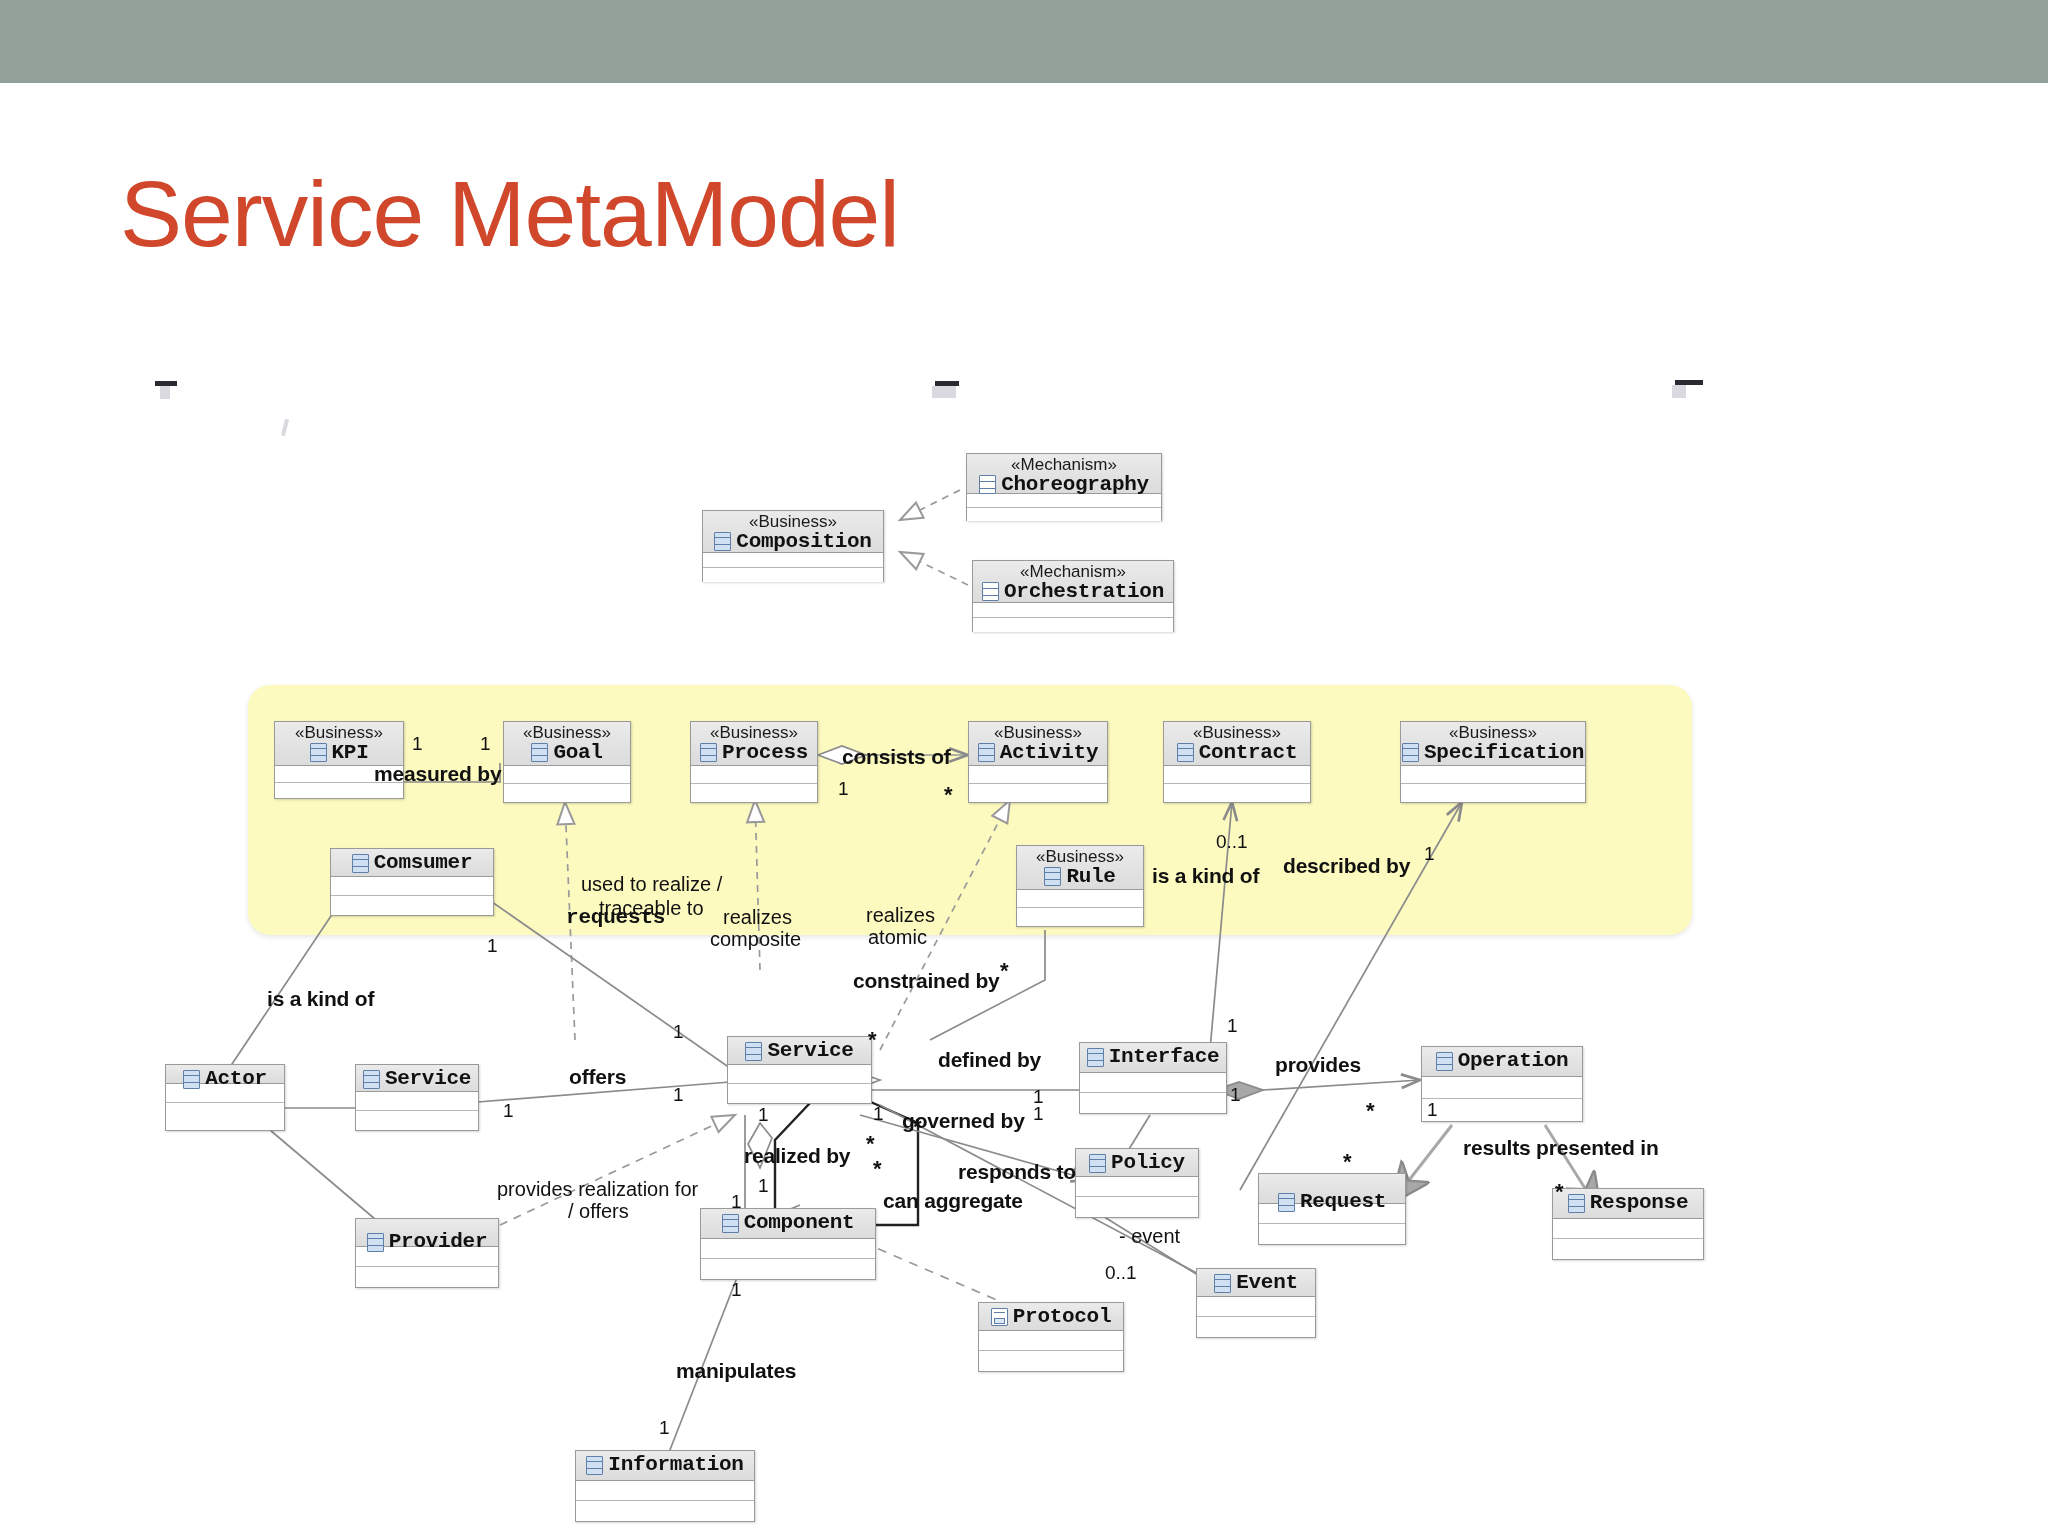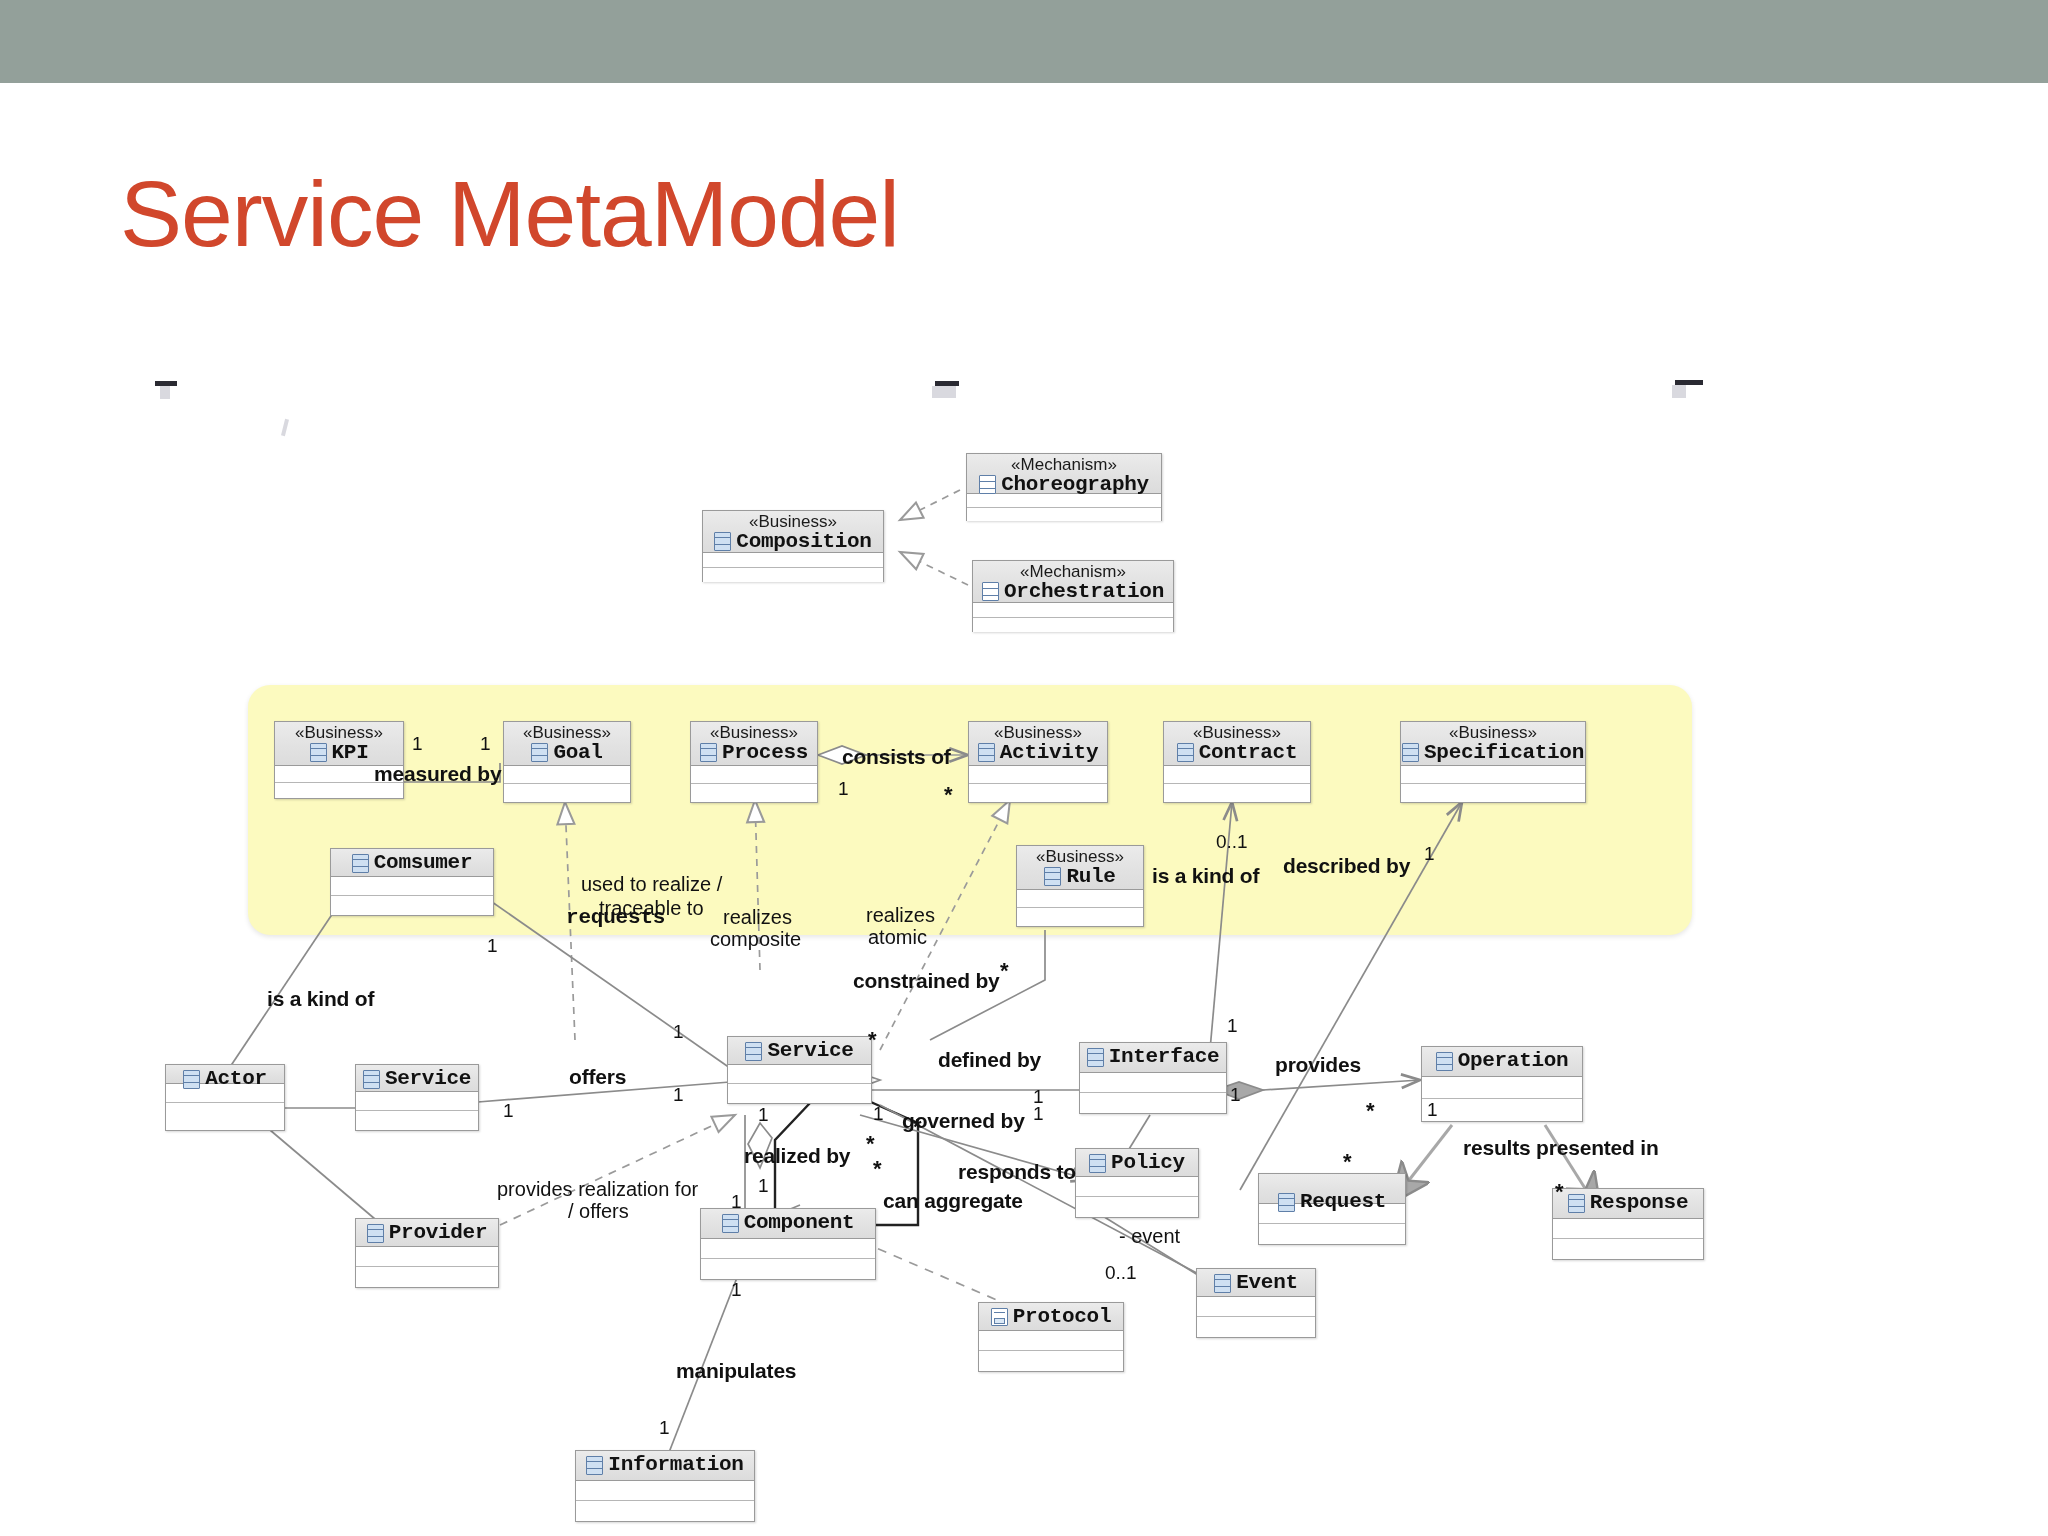--- a/index.html
+++ b/index.html
@@ -463,21 +463,21 @@
         <span class="nameline">
           <span class="cicon filled"></span>
           <span class="cname">Response</span>
         </span>
       </div>
       <div class="comp1" style="height:20px;"></div>
       <div class="comp2" style="height:20px;"></div>
     </div>
 
     <div class="uml" style="left:355px;top:1178px;width:144px;height:70px;">
-      <div class="hdr" style="height:28px;padding-top:3px;">
+      <div class="hdr" style="height:28px;padding-top:12px;">
         <span class="nameline">
           <span class="cicon filled"></span>
           <span class="cname">Provider</span>
         </span>
       </div>
       <div class="comp1" style="height:20px;"></div>
       <div class="comp2" style="height:20px;"></div>
     </div>
 
     <div class="uml" style="left:700px;top:1168px;width:176px;height:72px;">

